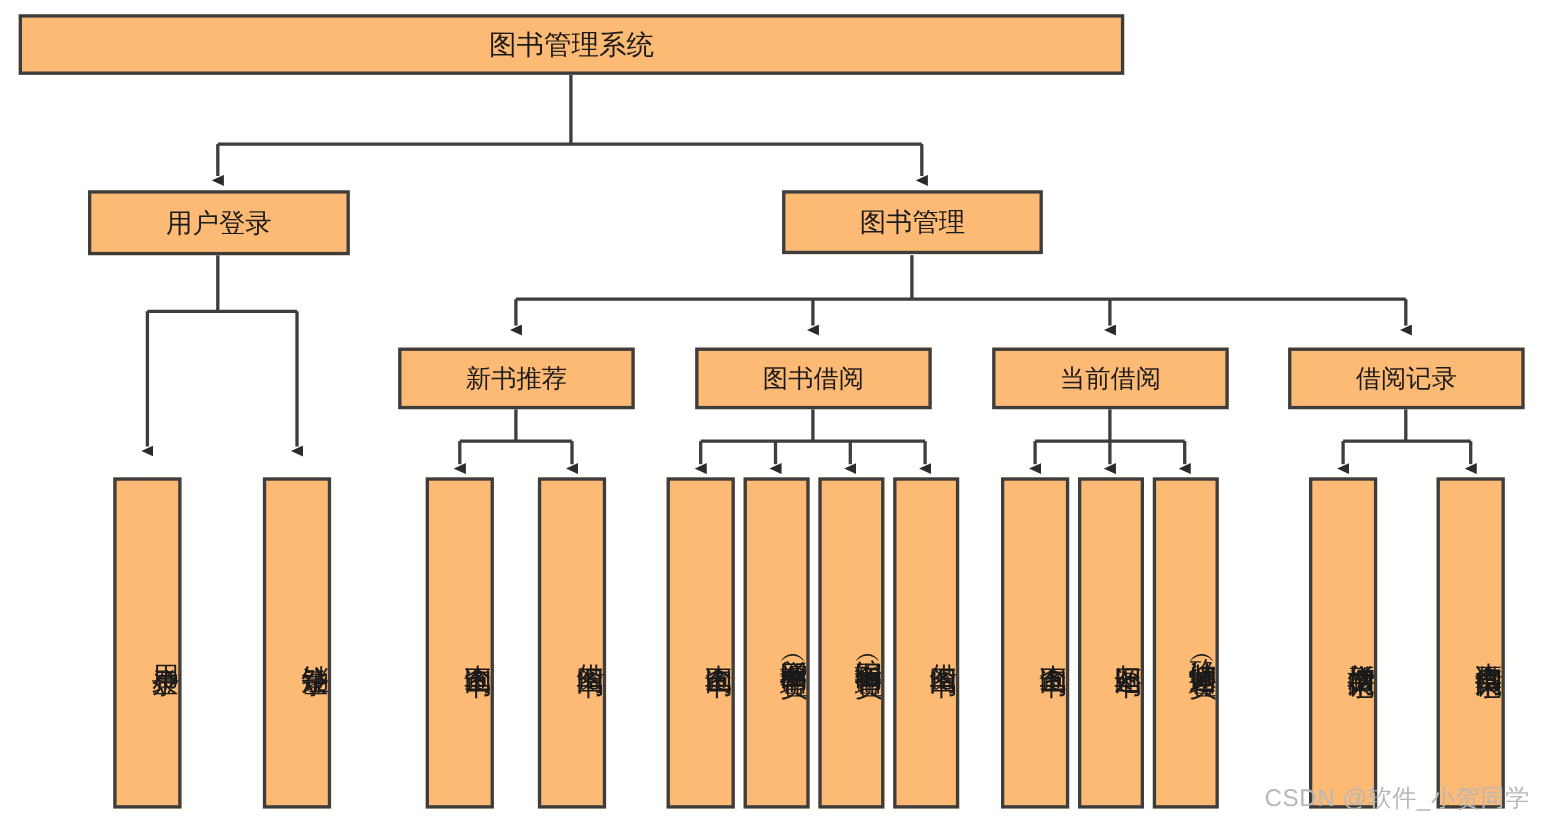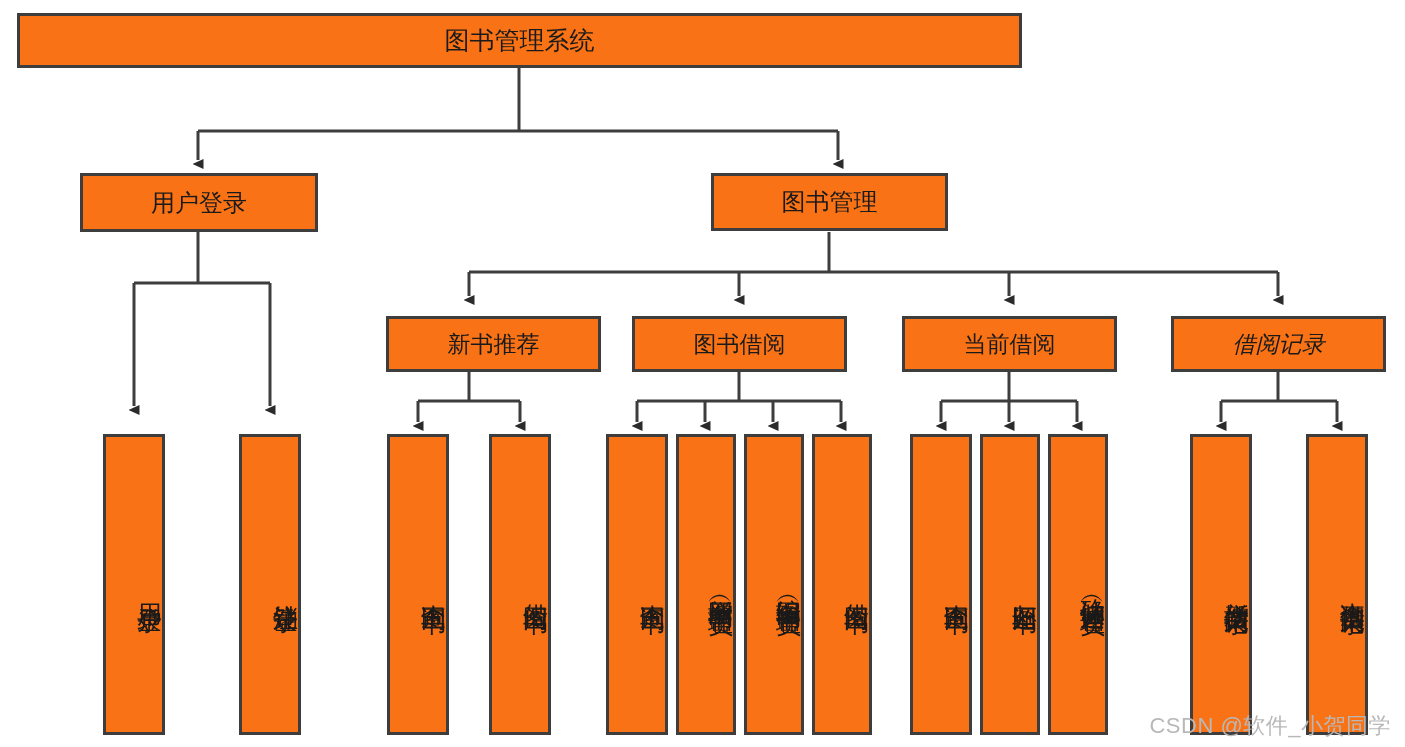--- a/index.html
+++ b/index.html
@@ -21,21 +21,21 @@
     position: absolute;
     left: 0;
     top: 0;
     width: 1405px;
     height: 747px;
     pointer-events: none;
   }
   .node {
     position: absolute;
     box-sizing: border-box;
-    background: #f97316;
+    background: #fdba74;
     border: 3px solid #3d3d3d;
     display: flex;
     align-items: center;
     justify-content: center;
     color: #1a1a1a;
     z-index: 2;
   }
   .node.root {
     font-size: 25px;
   }
@@ -129,30 +129,30 @@
     <span class="lbl">图书管理系统</span>
   </div>
 
   <div class="node level1" style="left:80px; top:173px; width:238px; height:59px;">
     <span class="lbl">用户登录</span>
   </div>
   <div class="node level1" style="left:711px; top:173px; width:237px; height:58px;">
     <span class="lbl">图书管理</span>
   </div>
 
-  <div class="node level2" style="left:362px; top:316px; width:215px; height:56px;margin-left:24px;">
+  <div class="node level2" style="left:362px; top:316px; width:215px; height:56px;">
     <span class="lbl">新书推荐</span>
   </div>
   <div class="node level2" style="left:902px; top:316px; width:215px; height:56px;">
     <span class="lbl">当前借阅</span>
   </div>
   <div class="node level2" style="left:632px; top:316px; width:215px; height:56px;">
     <span class="lbl">图书借阅</span>
   </div>
-  <div class="node level2" style="left:1171px; top:316px; width:215px; height:56px;font-style:italic;">
+  <div class="node level2" style="left:1171px; top:316px; width:215px; height:56px;">
     <span class="lbl">借阅记录</span>
   </div>
 
   <div class="node leaf" style="left:103px; top:434px; width:62px; height:301px;">
     <span class="lbl">用户登录</span>
   </div>
   <div class="node leaf" style="left:239px; top:434px; width:62px; height:301px;">
     <span class="lbl">注销登录</span>
   </div>
 

